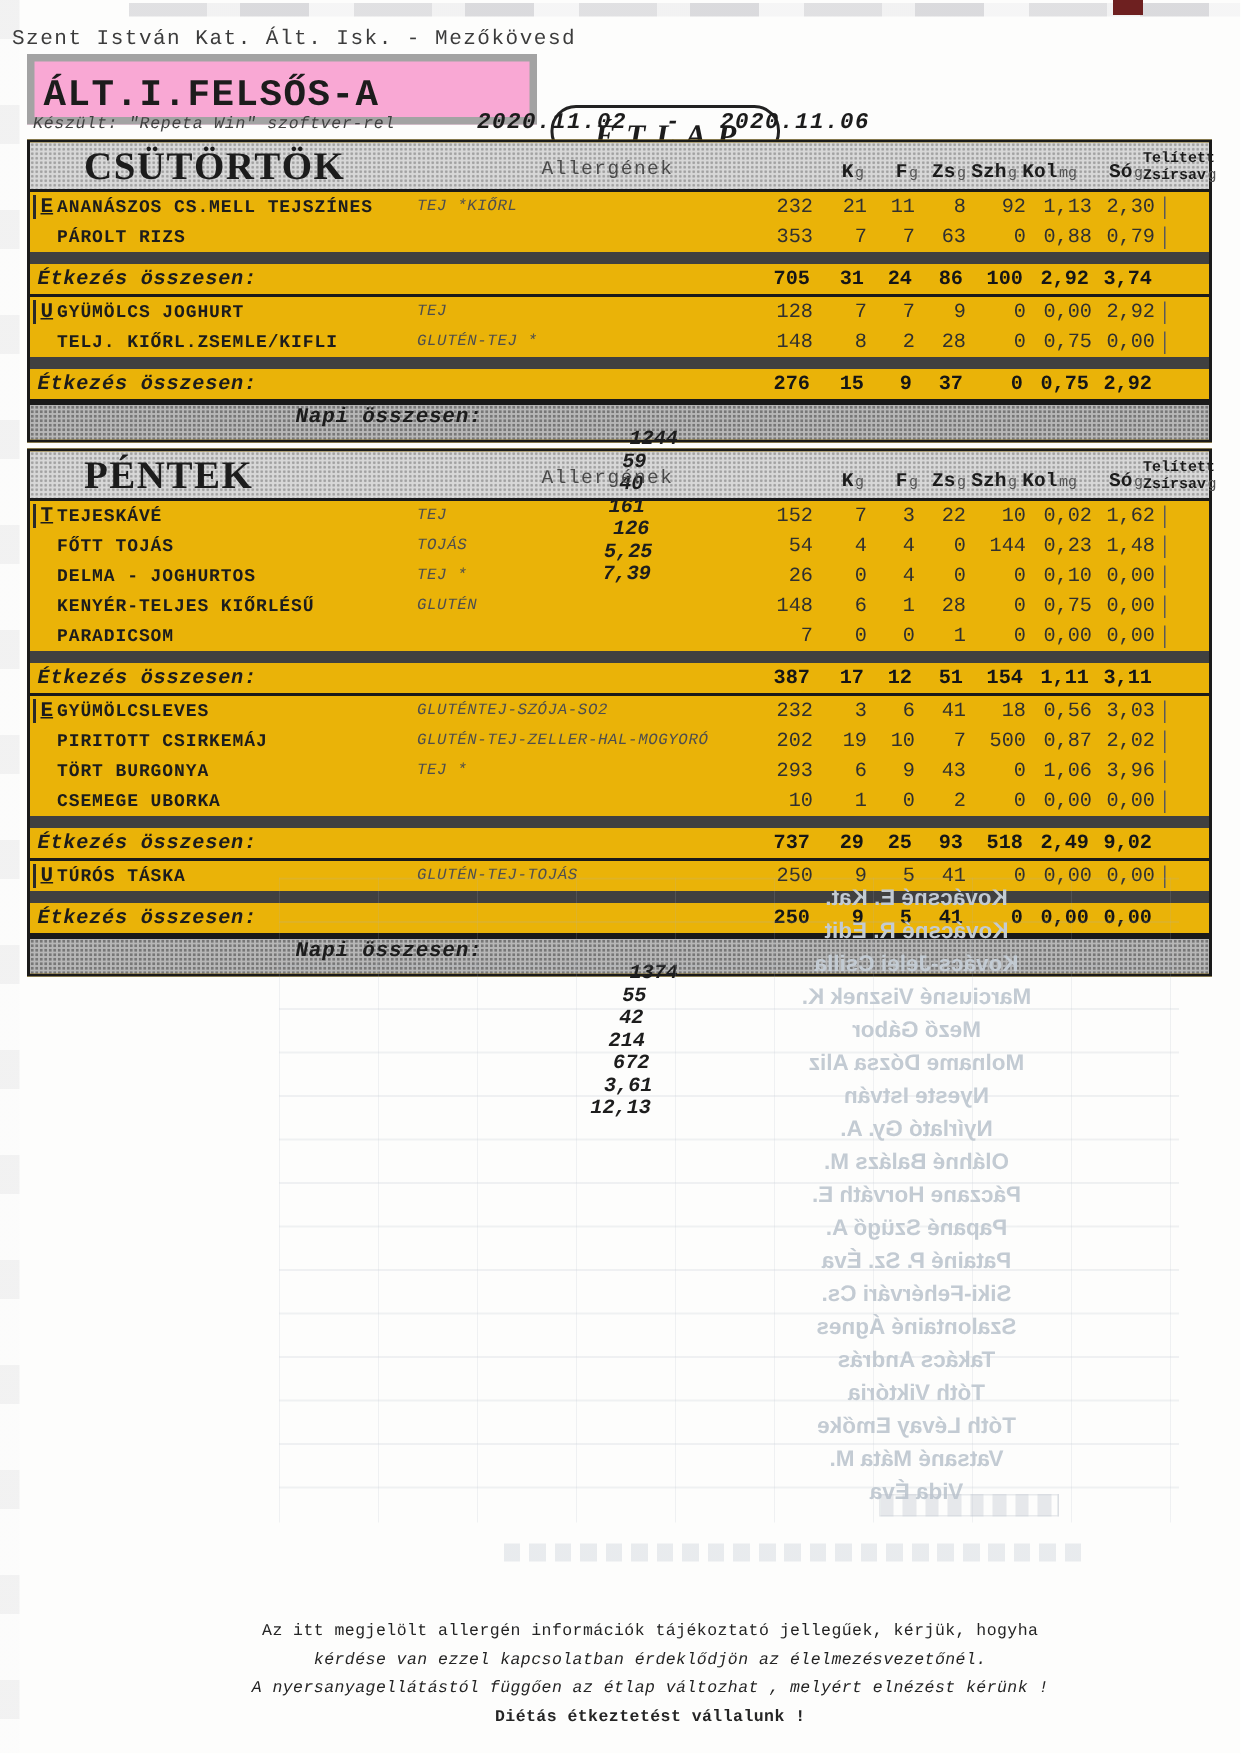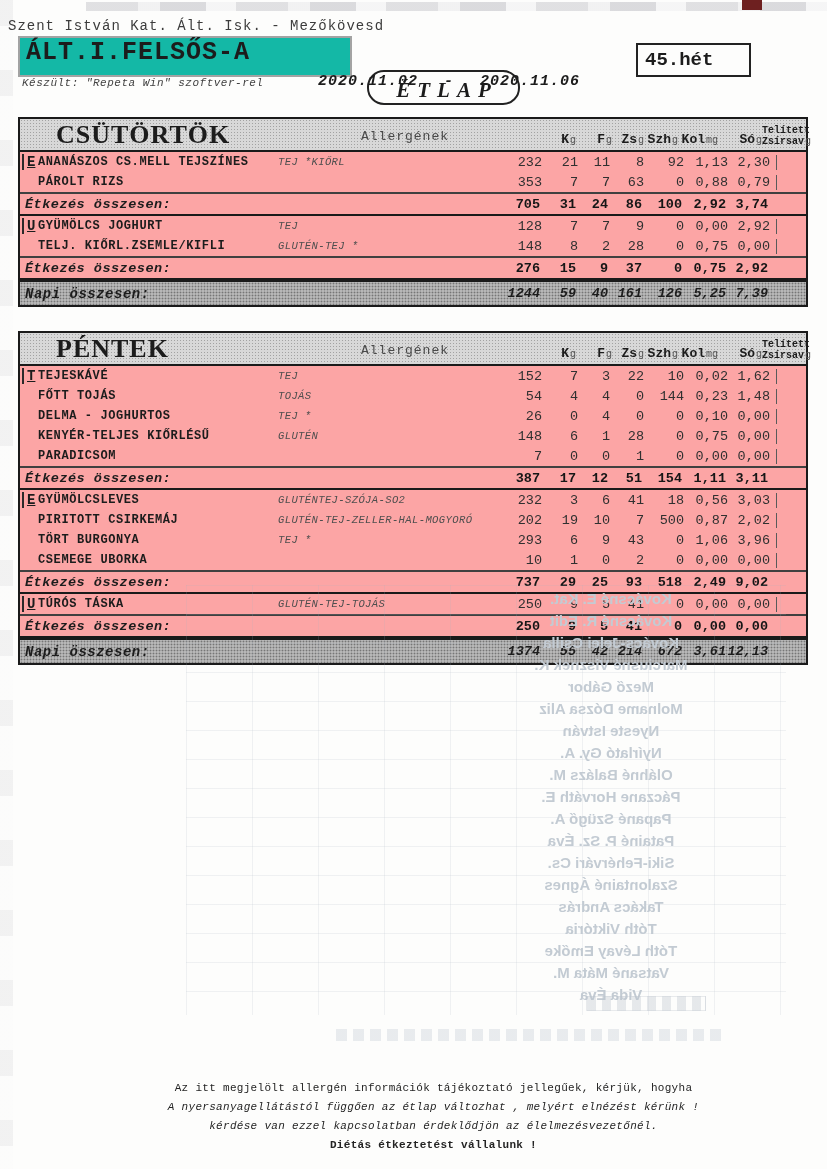--- a/index.html
+++ b/index.html
@@ -6,56 +6,56 @@
   .page{position:relative;width:827px;height:1169px;background:#fdfdfc;overflow:hidden;
         font-family:"Liberation Mono","DejaVu Sans Mono",monospace;color:#1c1c1c;}
   
   .noise-band{position:absolute;top:2px;left:86px;width:741px;height:9px;opacity:.75;
     background:repeating-linear-gradient(90deg,#d7d7da 0 52px,#eeeeef 52px 74px,#cfcfd3 74px 120px,#f3f3f4 120px 150px);}
   .red-mark{position:absolute;top:0;left:742px;width:20px;height:10px;background:#6e2020;}
   .edge-noise{position:absolute;top:0;left:0;width:13px;height:100%;opacity:.5;
     background:repeating-linear-gradient(180deg,rgba(178,178,184,.30) 0 26px,rgba(235,235,238,.12) 26px 70px);}
   
   .school{position:absolute;top:18px;left:8px;font-size:14px;letter-spacing:1px;color:#3c3c3c;white-space:nowrap;}
-  .class-box{position:absolute;top:36px;left:18px;width:324px;height:37px;border:2px solid #a3a3a3;
-    background:#14b8a6;display:flex;align-items:flex-start;padding-left:6px;font-weight:bold;font-size:25px;letter-spacing:1px;}
+  .class-box{position:absolute;top:36px;left:18px;width:324px;height:37px;border:5px solid #a3a3a3;
+    background:#f9a8d4;display:flex;align-items:flex-end;padding-left:6px;font-weight:bold;font-size:25px;letter-spacing:1px;}
   .etlap-badge{position:absolute;top:42px;left:367px;width:142px;height:31px;border:2px solid #222;border-radius:17px;
     display:flex;align-items:flex-end;justify-content:center;font-family:"Liberation Serif","DejaVu Serif",serif;
     font-style:italic;font-weight:bold;font-size:21px;letter-spacing:7px;padding-left:7px;margin-top:28px;}
   .week-box{position:absolute;top:43px;left:636px;width:104px;height:30px;border:2px solid #222;
     display:flex;align-items:center;padding-left:7px;font-weight:bold;font-size:19px;}
   .made{position:absolute;top:77px;left:22px;font-style:italic;font-size:11px;color:#414141;letter-spacing:.5px;}
   .dates{position:absolute;top:73px;left:318px;font-weight:bold;font-style:italic;font-size:15px;letter-spacing:1px;}
   .dates .sep{display:inline-block;margin:0 26px;}
   
   .ht-light{background-color:#d8d8d8;background-image:radial-gradient(rgba(95,95,95,.45) .8px,transparent .95px);background-size:3px 3px;}
-  .ht-dark{background-color:#b7b7b7;background-image:radial-gradient(rgba(55,55,55,.5) .9px,transparent 1.05px);background-size:3px 3px;}
+  .ht-dark{background-color:#b7b7b7;background-image:radial-gradient(rgba(55,55,55,.5) .9px,transparent 1.05px);background-size:3px 3px;flex-direction:column;}
   
   .days{position:absolute;top:93px;left:18px;width:790px;}
-  .day-block{border:2px solid #1a1a1a;background:#fca5a5;margin-bottom:4px;margin-top:24px;}
+  .day-block{border:2px solid #1a1a1a;background:#eab308;margin-bottom:4px;}
   .day-header{display:flex;height:31px;border-bottom:2px solid #1a1a1a;align-items:stretch;}
   .day-name{width:256px;padding-left:36px;display:flex;align-items:center;
     font-family:"Liberation Serif","DejaVu Serif",serif;font-weight:bold;font-size:26px;letter-spacing:1px;}
   .allergen-head{width:186px;display:flex;align-items:flex-end;justify-content:center;padding-bottom:6px;
     font-size:13px;color:#4a4a4a;letter-spacing:1px;}
   .cols{display:flex;align-items:flex-end;padding-bottom:3px;}
   .colh{text-align:right;font-weight:bold;font-size:13px;line-height:13px;white-space:nowrap;}
   .coltop{font-size:10px;line-height:10px;font-weight:bold;}
   .c6 .colline{font-size:10px;line-height:11px;}
   .colunit{font-size:10px;font-weight:normal;color:#555;margin-left:1px;}
   .row{display:flex;height:20px;align-items:center;}
   .marker{width:16px;margin-left:2px;border-left:2px solid #2a2a2a;padding-left:3px;
     font-weight:bold;font-size:14px;text-decoration:underline;box-sizing:border-box;}
   .iname{width:240px;font-weight:bold;font-size:12px;letter-spacing:.6px;white-space:nowrap;overflow:visible;}
   .iallerg{width:186px;font-style:italic;font-size:10.5px;color:#4e4e4e;letter-spacing:.4px;white-space:nowrap;overflow:visible;}
   .num{text-align:right;font-size:13.5px;color:#303030;white-space:nowrap;}
   .c0{width:78px;}.c1{width:36px;}.c2{width:32px;}.c3{width:34px;}.c4{width:40px;}.c5{width:44px;}.c6{width:42px;}
   .endtick{width:6px;height:15px;border-right:1px solid #5a5a5a;margin-right:0;}
   .bold{font-weight:bold;color:#161616;}
-  .total-row{display:flex;height:20px;align-items:center;border-top:2px solid #404040;border-bottom:2px solid #1a1a1a;}
+  .total-row{display:flex;height:20px;align-items:center;border-top:8px solid #404040;border-bottom:2px solid #1a1a1a;}
   .total-label{width:442px;padding-left:5px;font-weight:bold;font-style:italic;font-size:13.5px;letter-spacing:.5px;box-sizing:border-box;}
   .napi-row{display:flex;height:23px;align-items:center;border-top:2px solid #1a1a1a;}
   .napi-row .total-label{font-size:14px;}
   .napi-row .num{font-style:italic;font-weight:bold;color:#1d1d1d;}
   
   .ghost-grid{position:absolute;top:585px;left:186px;width:600px;height:430px;opacity:.55;
     background-image:linear-gradient(to right,rgba(168,178,192,.30) 1px,transparent 1px),
                      linear-gradient(to bottom,rgba(168,178,192,.30) 1px,transparent 1px);
     background-size:66px 29px;}
   .ghost-names{position:absolute;top:588px;left:468px;width:286px;transform:scaleX(-1);
@@ -85,23 +85,20 @@
   <div class="school">Szent István Kat. Ált. Isk. - Mezőkövesd</div>
 
   <div class="class-box">
     <span>ÁLT.I.FELSŐS-A</span>
   </div>
 
   <div class="etlap-badge">
     <span>ÉTLAP</span>
   </div>
 
-  <div class="week-box">
-    <span>45.hét</span>
-  </div>
 
   <div class="made">Készült: "Repeta Win" szoftver-rel</div>
 
   <div class="dates">
     <span>2020.11.02</span><span class="sep">-</span><span>2020.11.06</span>
   </div>
 
   <div class="days">
       <div class="day-block">
         <div class="day-header ht-light">
@@ -437,18 +434,18 @@
       <div class="ghost-name">Tóth Viktória</div>
       <div class="ghost-name">Tóth Lévay Emőke</div>
       <div class="ghost-name">Vatsané Máta M.</div>
       <div class="ghost-name">Vida Éva</div>
     </div>
   <div class="ghost-smudge-a"></div>
   <div class="ghost-smudge-b"></div>
 
   <div class="footer">
     <div class="f-line f1">Az itt megjelölt allergén információk tájékoztató jellegűek, kérjük, hogyha</div>
+    <div class="f-line f2">kérdése van ezzel kapcsolatban érdeklődjön az élelmezésvezetőnél.</div>
     <div class="f-line f3">A nyersanyagellátástól függően az étlap változhat , melyért elnézést kérünk !</div>
-    <div class="f-line f2">kérdése van ezzel kapcsolatban érdeklődjön az élelmezésvezetőnél.</div>
     <div class="f-line f4">Diétás étkeztetést vállalunk !</div>
   </div>
 
 </div>
 
 </body></html>

